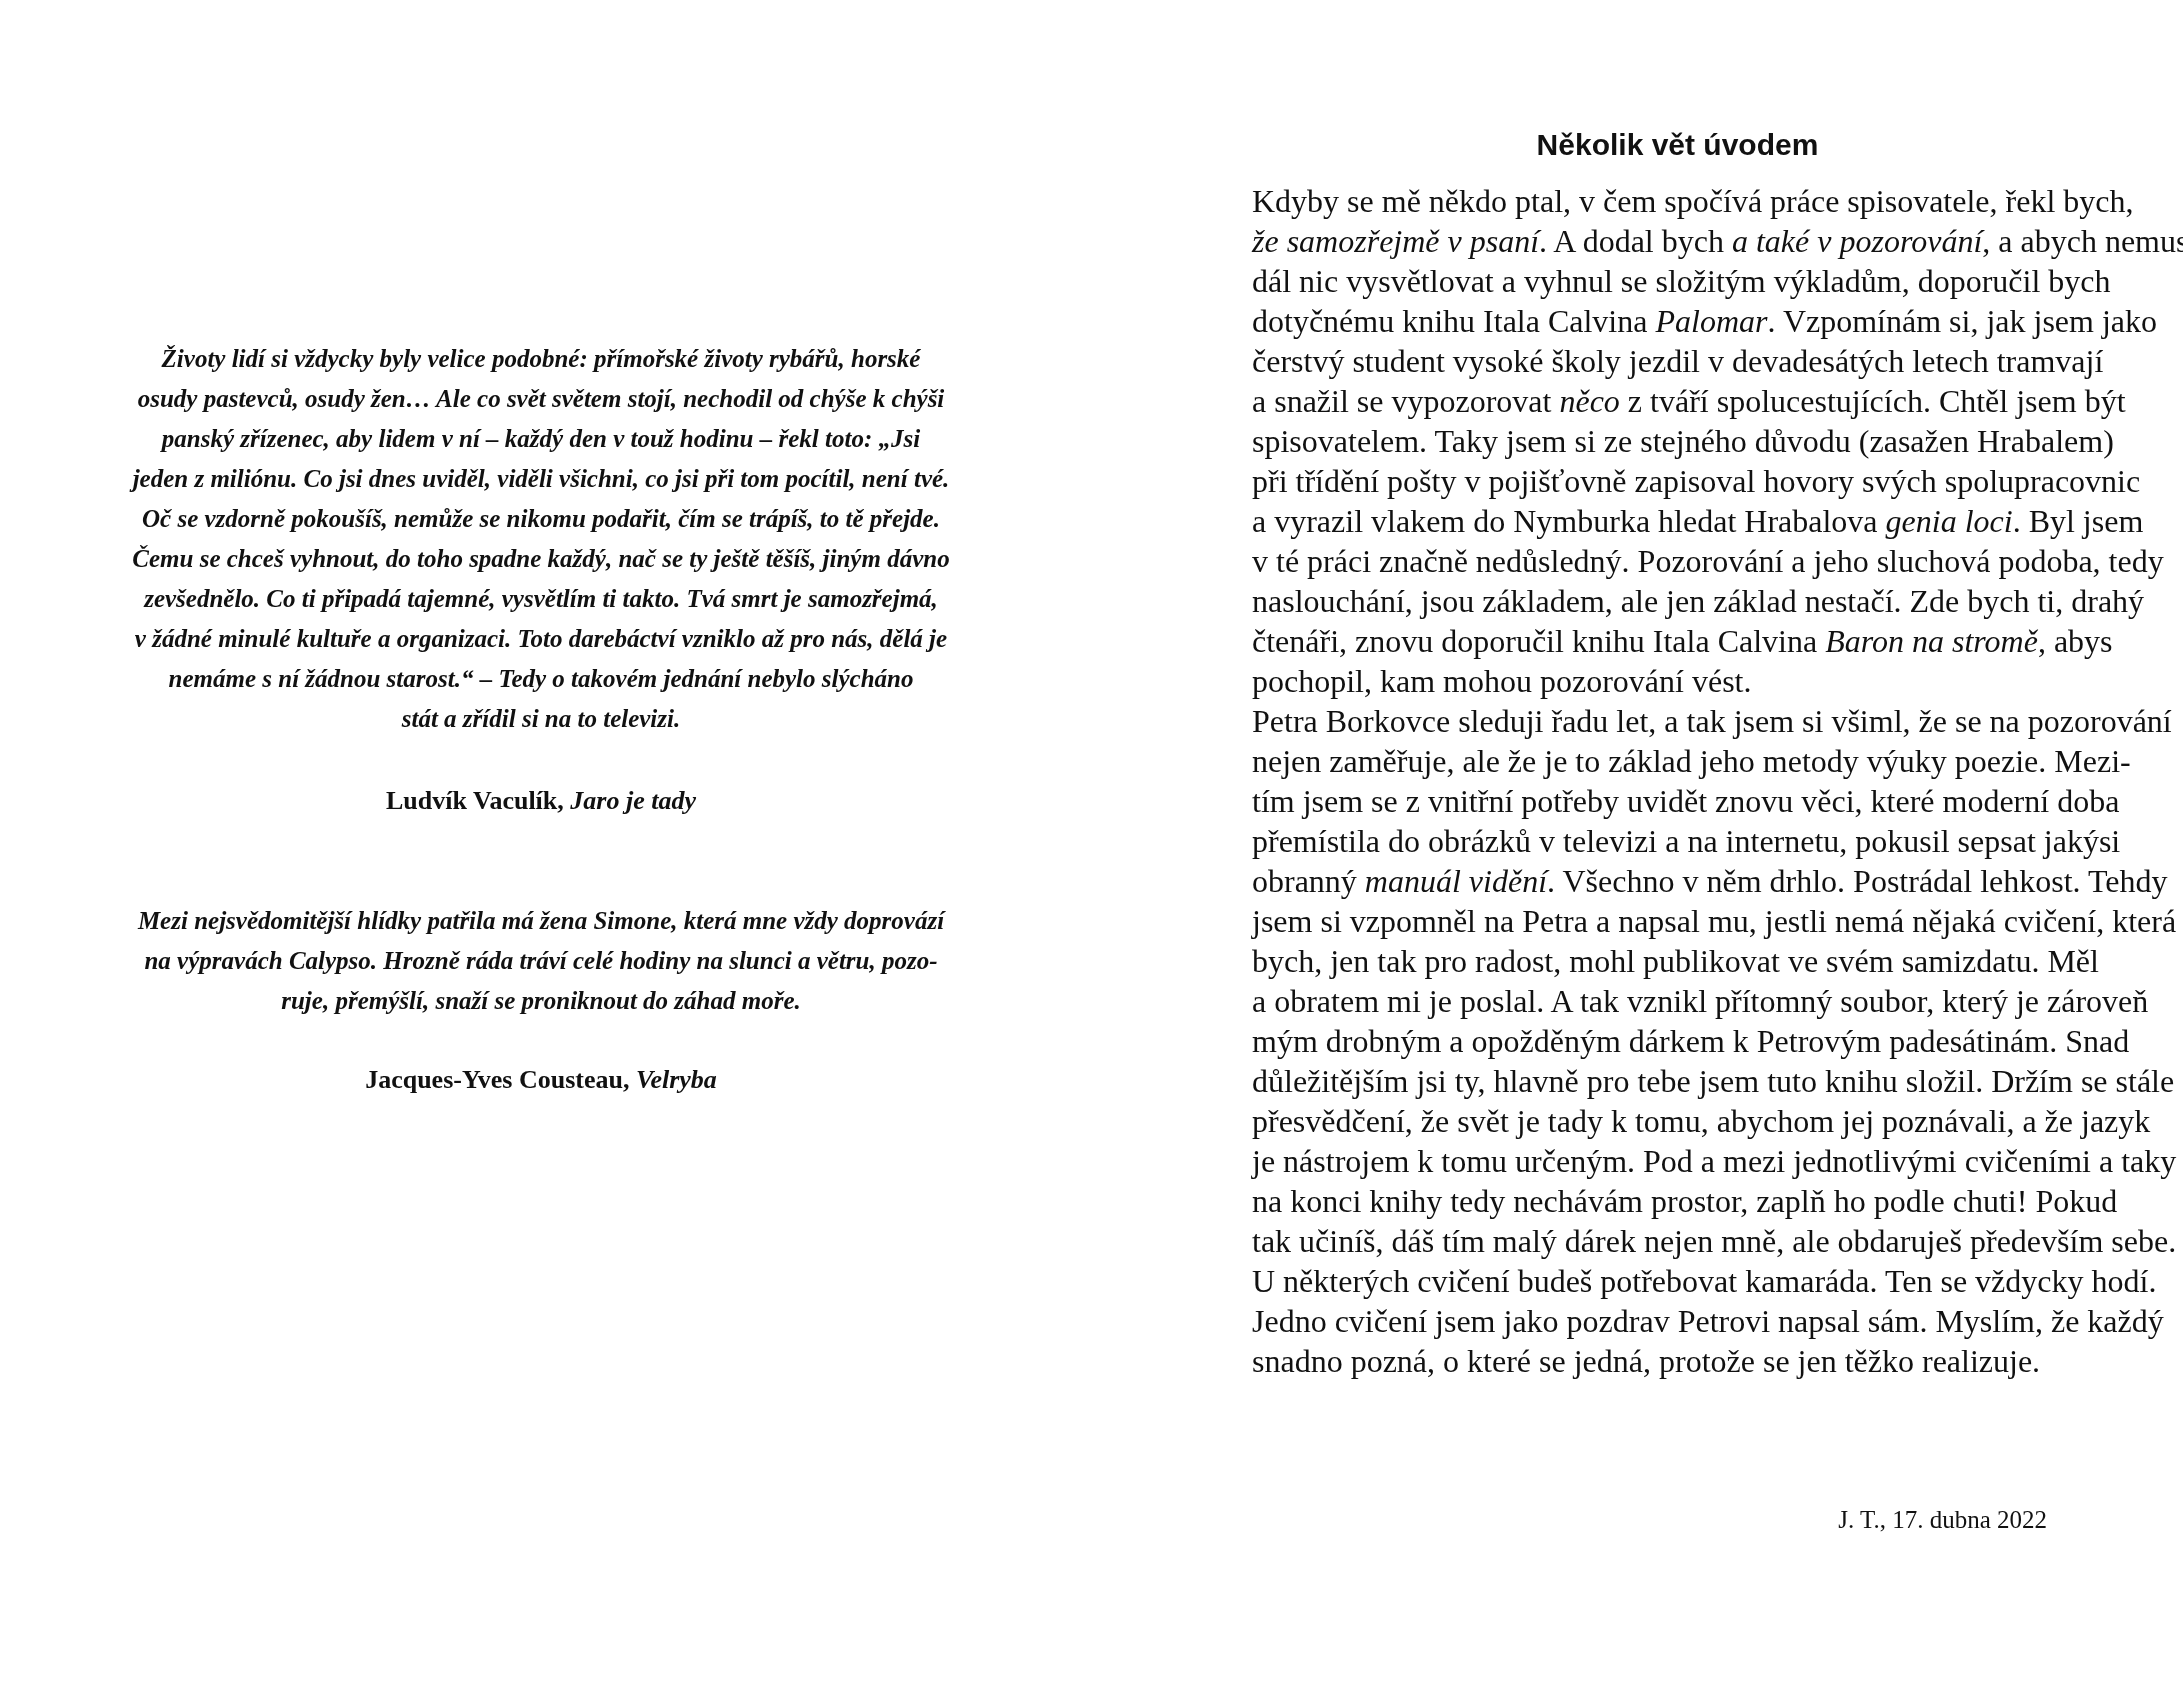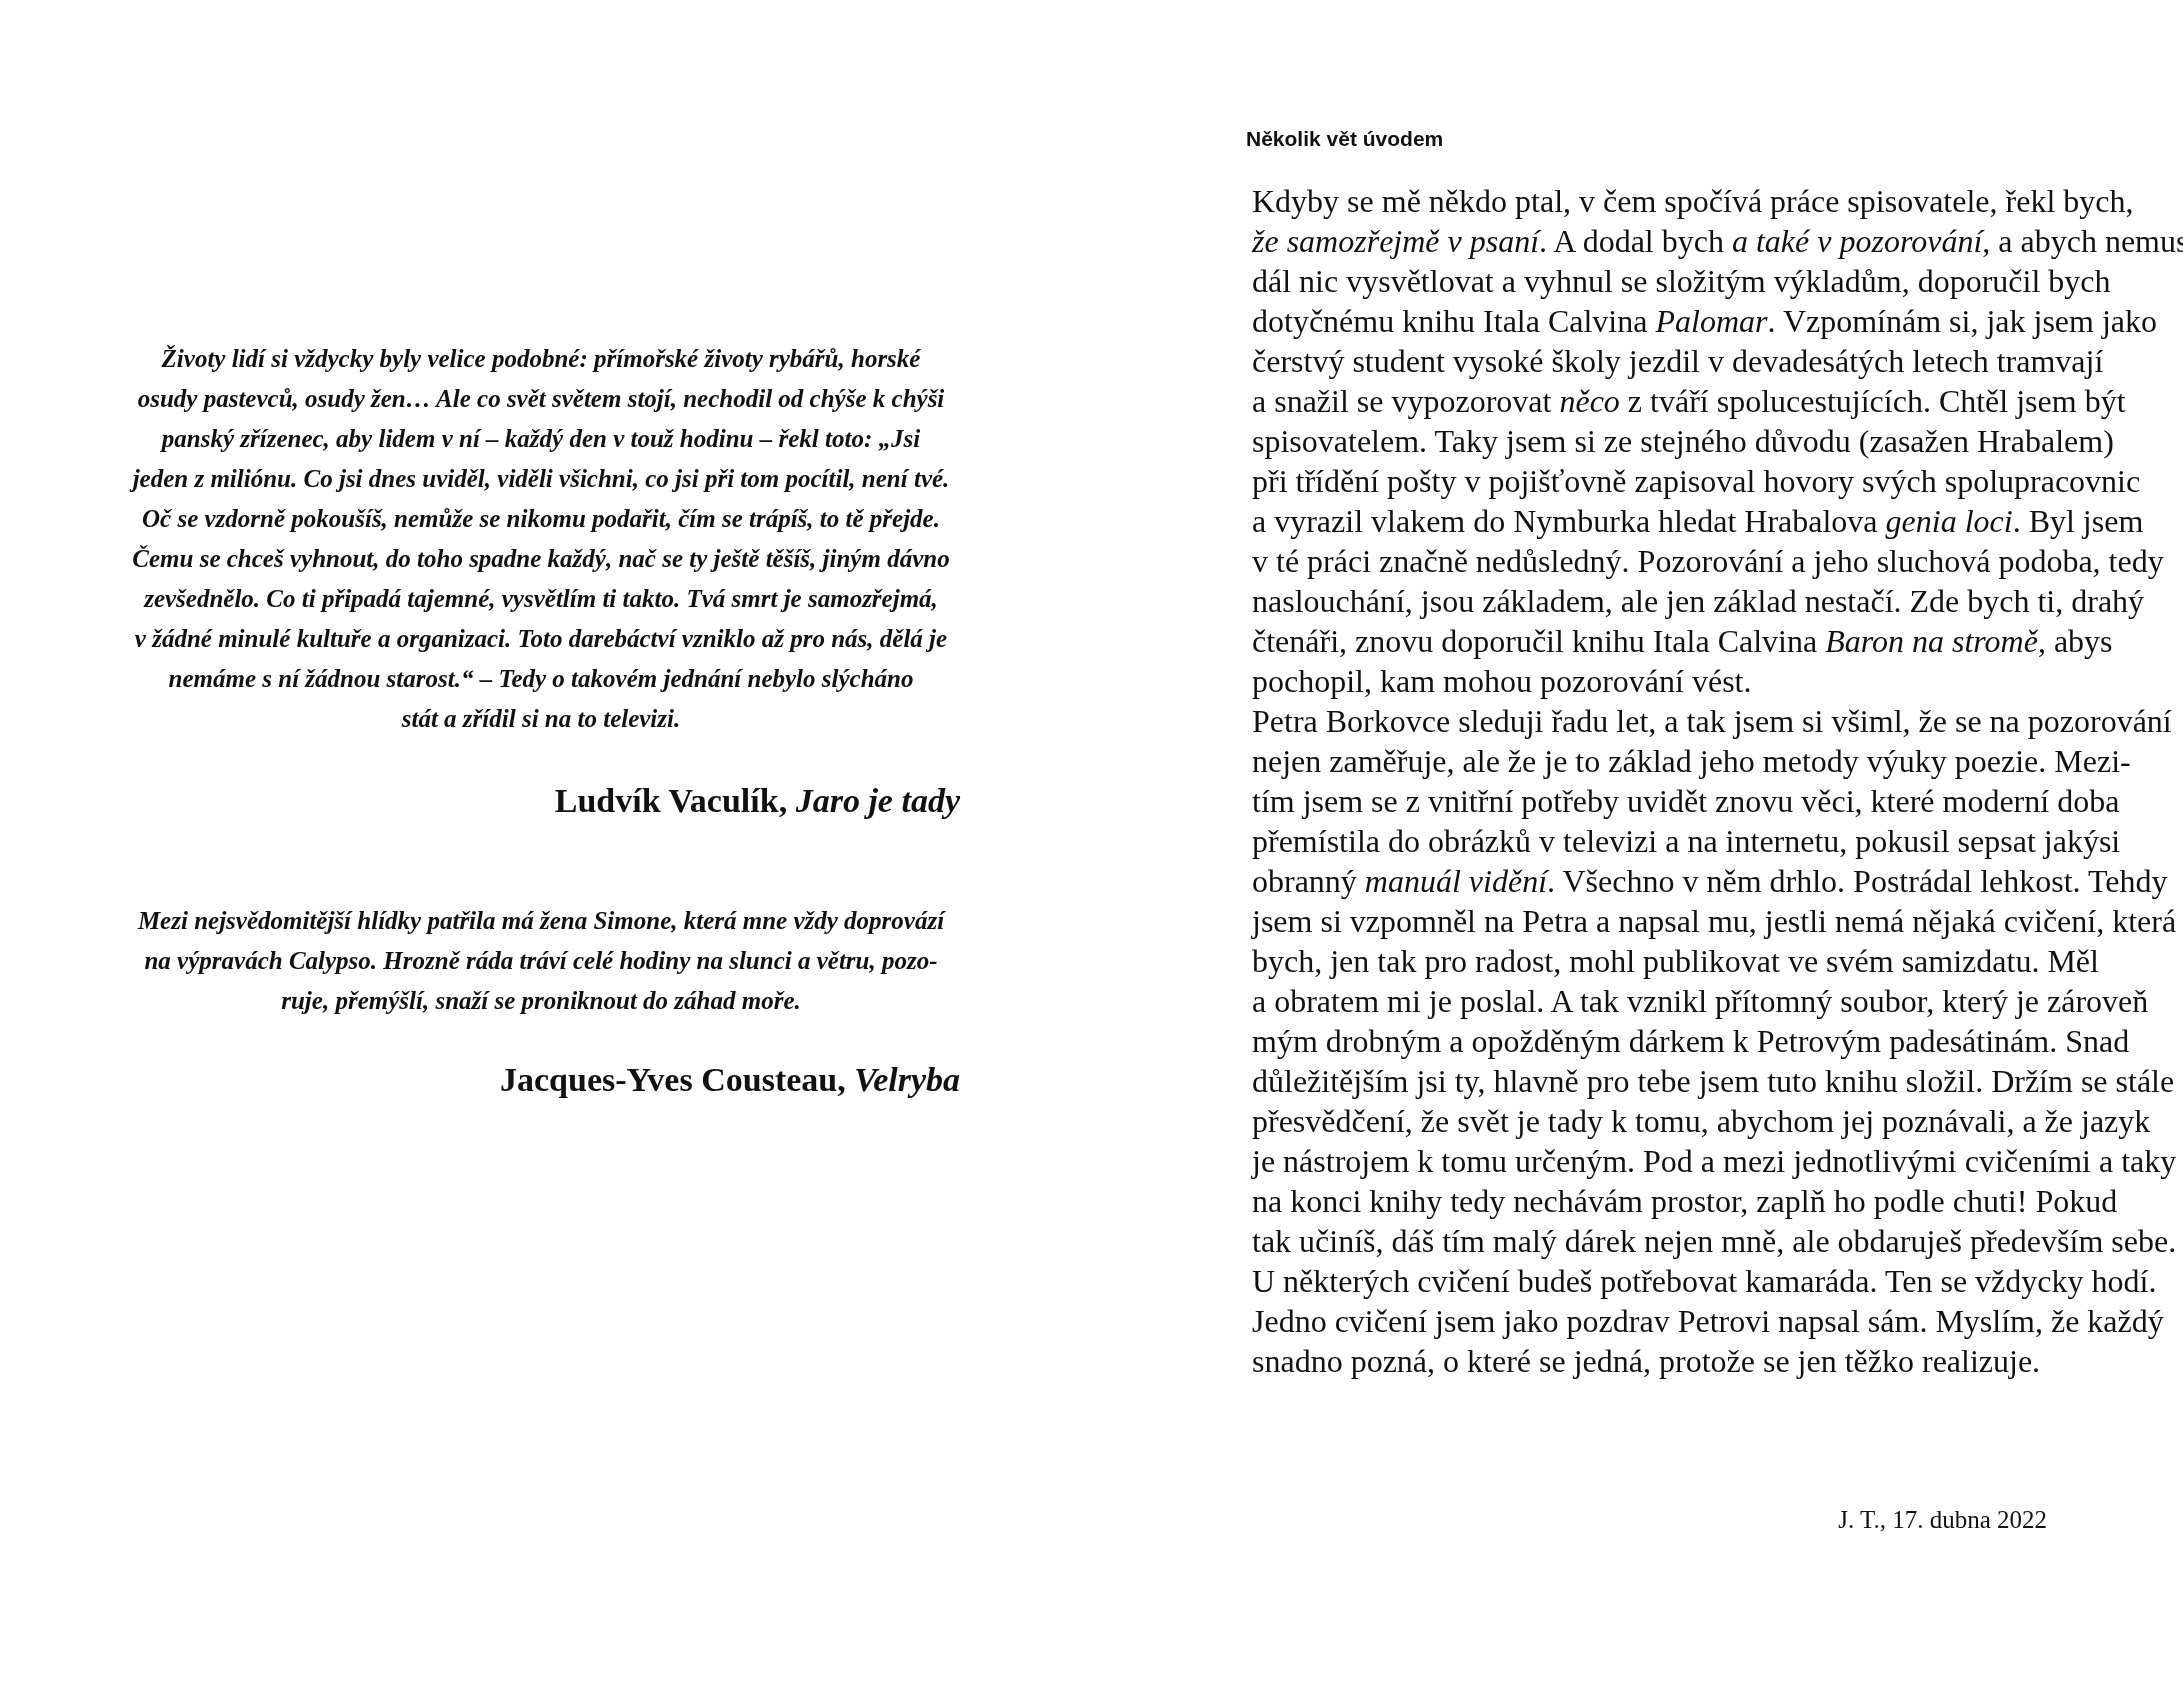--- a/index.html
+++ b/index.html
@@ -42,42 +42,43 @@
       white-space: nowrap;
       font-style: italic;
       font-size: 25px;
       line-height: 40px;
       height: 40px;
     }
     .attribution {
       position: absolute;
       left: 112px;
       width: 838px;
-      text-align: right;
+      text-align: center;
       white-space: nowrap;
-      font-size: 34px;
+      font-size: 26px;
       line-height: 40px;
     }
     .attribution .work {
       font-style: italic;
     }
     #epigraph-1 { top: 339px; }
     #attribution-1 { top: 781px; }
     #epigraph-2 { top: 901px; }
     #attribution-2 { top: 1060px; }
 
     
     .chapter-title {
       position: absolute;
-      left: 155px;
+      left: 167px;
       width: 839px;
       top: 106px;
+      text-align: center;
       font-family: "Liberation Sans", "DejaVu Sans", sans-serif;
       font-weight: bold;
-      font-size: 21px;
+      font-size: 30px;
       line-height: 38px;
       white-space: nowrap;
     }
     .body-text {
       position: absolute;
       left: 161px;
       top: 181px;
       width: 841px;
     }
     .body-line {

